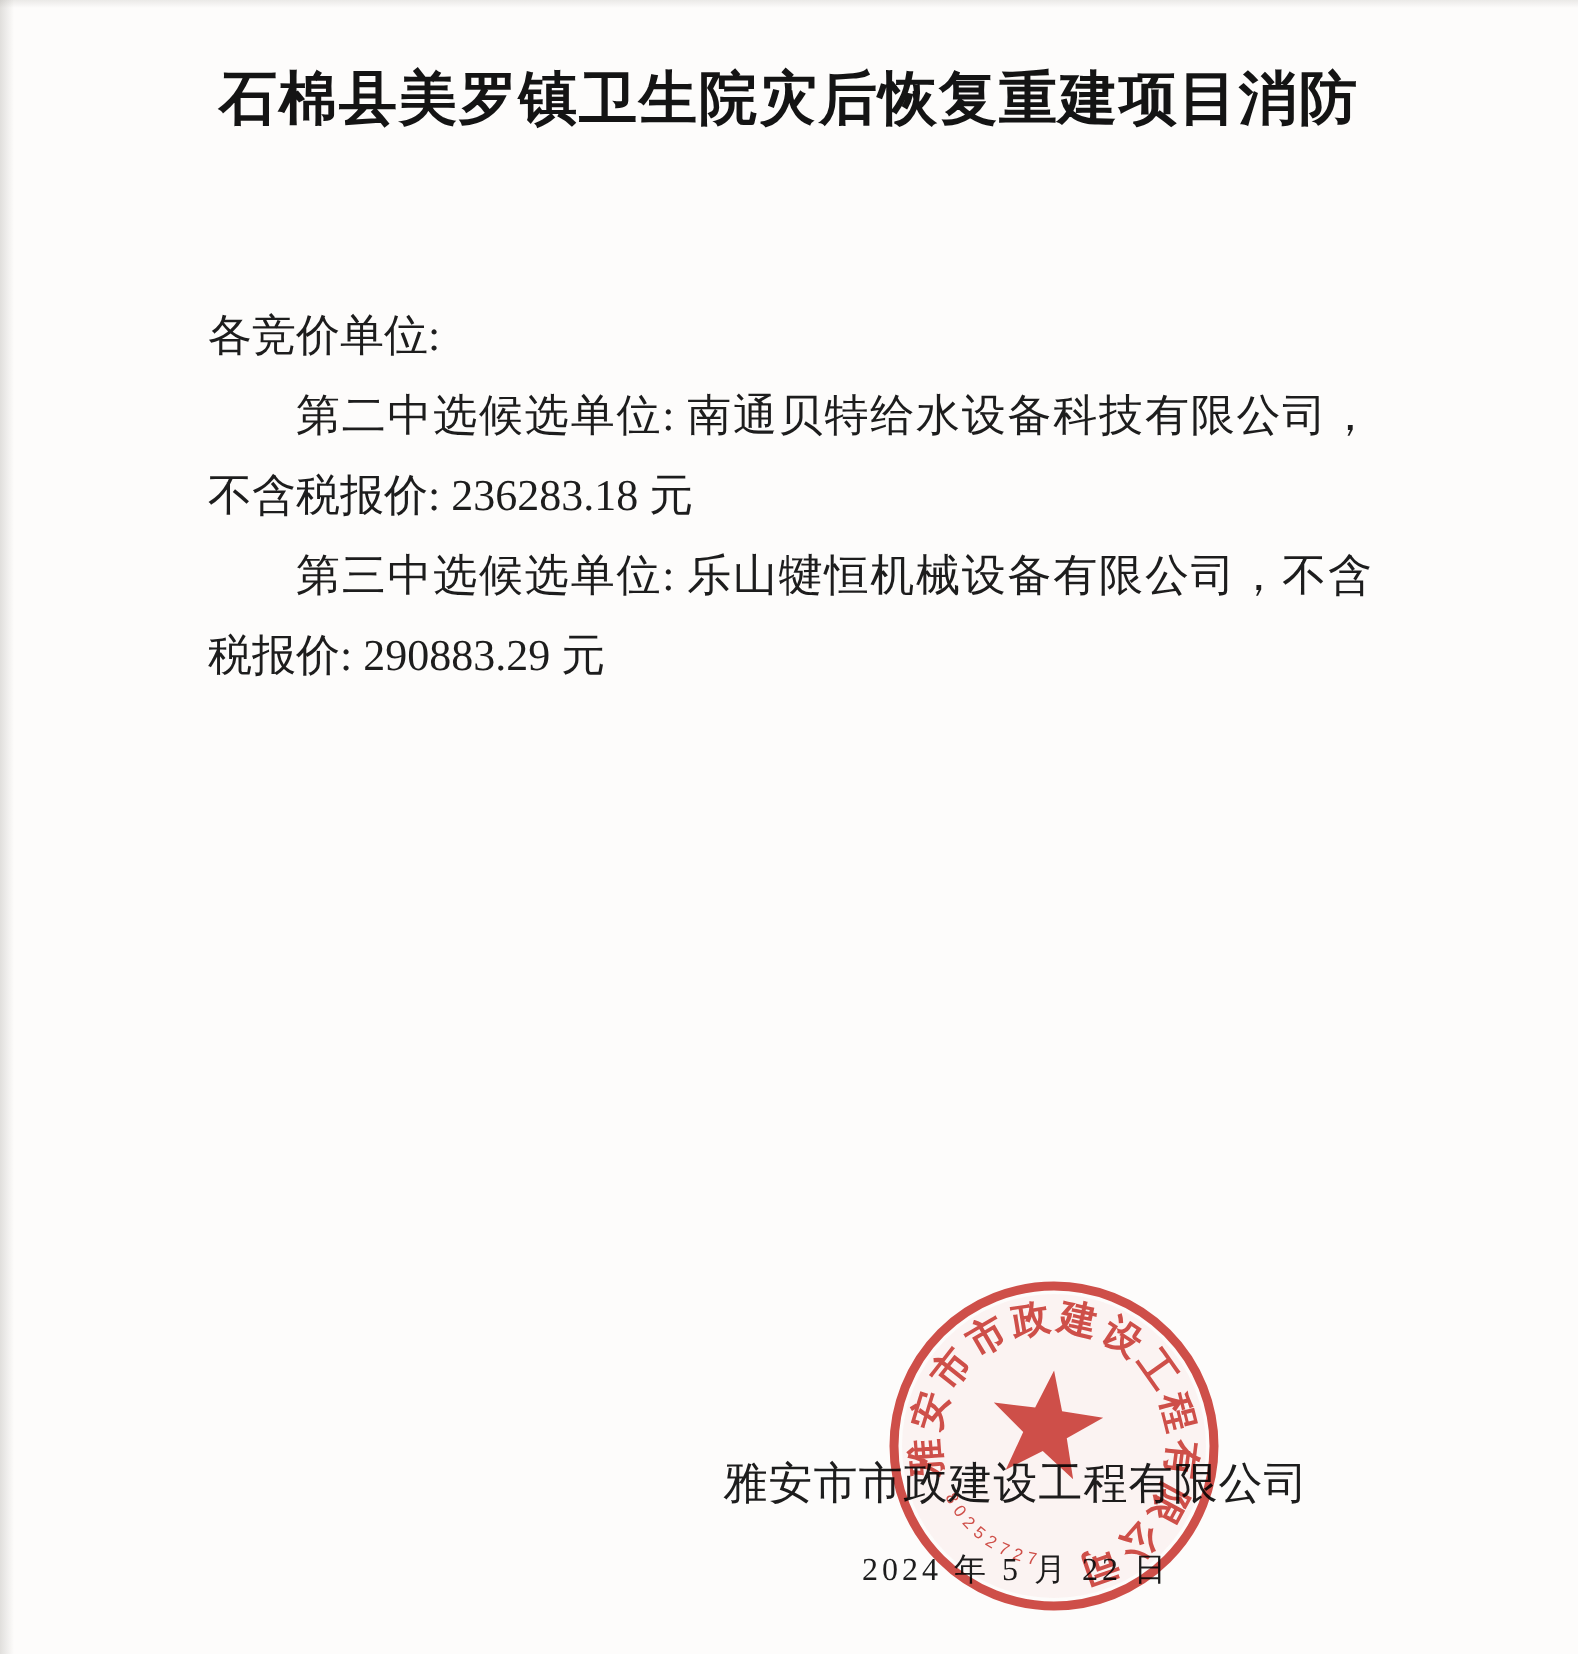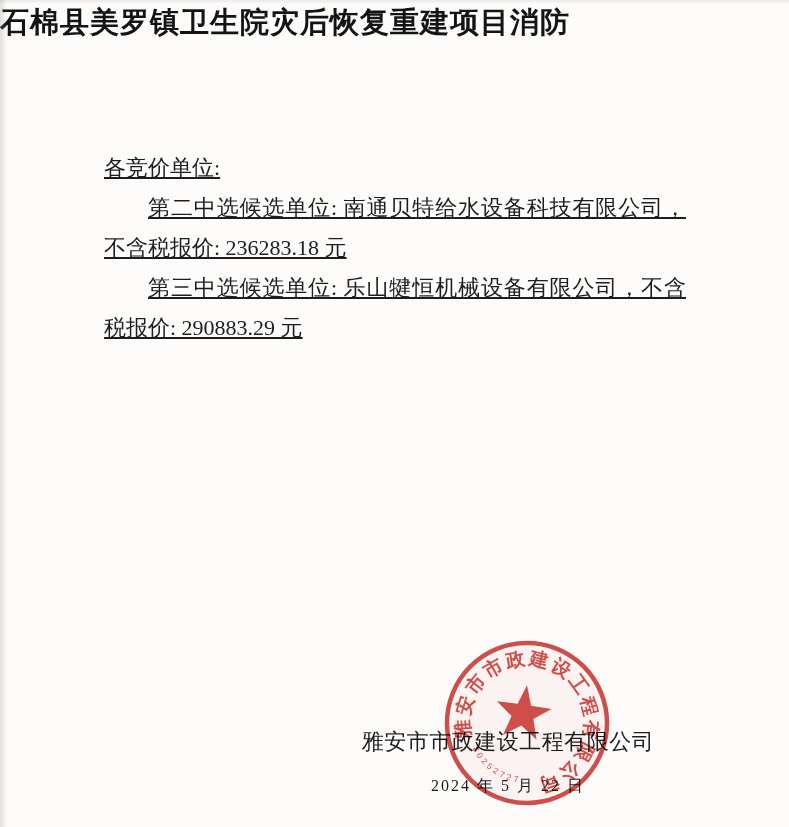--- a/index.html
+++ b/index.html
@@ -12,32 +12,33 @@
     position:absolute; left:0; top:0; bottom:0; width:7px;
     background:linear-gradient(90deg, rgba(150,147,140,.28), rgba(150,147,140,0));
     pointer-events:none;
   }
   .edge-shade-top{
     position:absolute; left:0; top:0; right:0; height:4px;
     background:linear-gradient(180deg, rgba(150,147,140,.18), rgba(150,147,140,0));
     pointer-events:none;
   }
   .doc-title{
-    margin:0; 
+    margin:0; padding-top:28px;
+    text-align:center;
     font-family:"Liberation Sans", sans-serif;
     font-weight:700;
     font-size:29px; line-height:45px;
     color:#141414; letter-spacing:1px;
   }
   .doc-body{
     position:absolute; left:104px; top:148px; width:582px;
     font-size:22px; line-height:40px; color:#1d1d1d;
     text-align:justify;
   }
-  .doc-body p{ margin:0;text-decoration:underline; }
+  .doc-body p{ margin:0; }
   .doc-body p.indent{ text-indent:2em; }
   .signature{
     position:absolute; right:131px; top:729px; width:300px;
     text-align:center; color:#1d1d1d;
   }
   .signature .company{
     font-size:22px; line-height:26px; letter-spacing:0.5px;
   }
   .signature .date{
     margin-top:19px; font-size:16px; line-height:24px; letter-spacing:2px;

